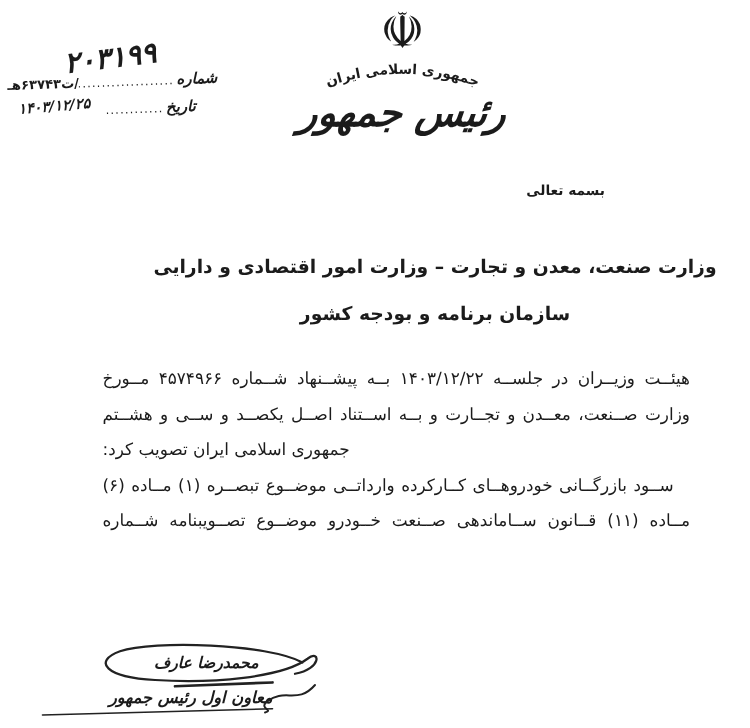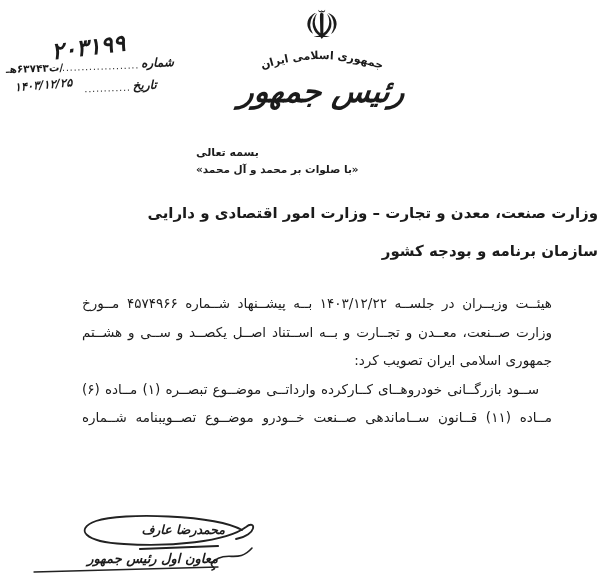--- a/index.html
+++ b/index.html
@@ -27,35 +27,35 @@
   .letterhead{position:absolute;left:172px;top:4px;width:300px;text-align:center;}
   .emblem{font-size:40px;line-height:1.05;}
   .arc-svg{display:block;margin:-4px auto 0;width:160px;height:34px;}
   .arc-svg text{font-family:"DejaVu Sans",sans-serif;font-size:11px;font-weight:bold;fill:#1b1b1b;}
   .office{
     font-size:31px;font-weight:bold;font-style:italic;line-height:1.15;
     transform:skewX(-6deg);letter-spacing:-1px;margin-top:-2px;
   }
   .doc-type{font-size:15.5px;font-weight:bold;font-style:italic;margin-top:7px;}
   
-  .invocation{position:absolute;left:196px;top:146px;width:300px;text-align:left;}
+  .invocation{position:absolute;left:184px;top:146px;width:300px;text-align:right;}
   .besmeleh{font-size:11px;font-weight:bold;}
   .salawat{font-size:10.5px;font-weight:bold;margin-top:4px;}
   
-  .addressees{position:absolute;left:98px;top:204px;width:500px;}
+  .addressees{position:absolute;left:98px;top:204px;width:500px;text-align:center;}
   .addr{font-size:15px;font-weight:bold;line-height:1.2;}
   .addr + .addr{margin-top:20px;}
   
   .body-text{position:absolute;right:48px;left:38px;top:289px;font-weight:500;margin-left:44px;}
-  .bline{font-size:13.5px;line-height:28.5px;height:28.5px;overflow:hidden;text-align:right;}
+  .bline{font-size:13.5px;line-height:28.5px;height:28.5px;overflow:hidden;text-align:left;}
   .bline.j{text-align:justify;text-align-last:justify;}
   .bline.indent{padding-right:13px;}
   
   .sig-block{position:absolute;left:30px;top:508px;width:250px;height:74px;}
-  .sig-name{position:absolute;left:75px;top:14px;width:120px;
+  .sig-name{position:absolute;left:75px;top:14px;width:120px;text-align:center;
     font-size:12.5px;font-weight:bold;font-style:italic;white-space:nowrap;}
   .sig-title{position:absolute;left:28px;top:43px;width:160px;text-align:right;
     font-size:13px;font-weight:bold;font-style:italic;white-space:nowrap;}
   .sig-scribble{position:absolute;left:0;top:0;width:250px;height:74px;pointer-events:none;}
   .sig-scribble path{stroke:#222;fill:none;stroke-linecap:round;}
 </style>
 </head>
 <body>
 
 <div class="page">
@@ -82,21 +82,20 @@
         </defs>
       <text text-anchor="middle" direction="rtl">
         <textPath href="#arcPath" startOffset="50%">جمهوری اسلامی ایران</textPath>
       </text>
     </svg>
     <div class="office">رئیس جمهور</div>
   </div>
 
   <div class="invocation">
     <div class="besmeleh">بسمه تعالی</div>
-    <div class="salawat">«با صلوات بر محمد و آل محمد»</div>
   </div>
 
   <div class="addressees">
     <div class="addr">وزارت صنعت، معدن و تجارت – وزارت امور اقتصادی و دارایی</div>
     <div class="addr">سازمان برنامه و بودجه کشور</div>
   </div>
 
   <div class="body-text">
     <div class="bline j">هیئــت وزیــران در جلســه ۱۴۰۳/۱۲/۲۲ بــه پیشــنهاد شــماره ۴۵۷۴۹۶۶ مــورخ ۱۴۰۳/۱۱/۲۰</div>
     <div class="bline j">وزارت صــنعت، معــدن و تجــارت و بــه اســتناد اصــل یکصــد و ســی و هشــتم قــانون اساســی</div>

